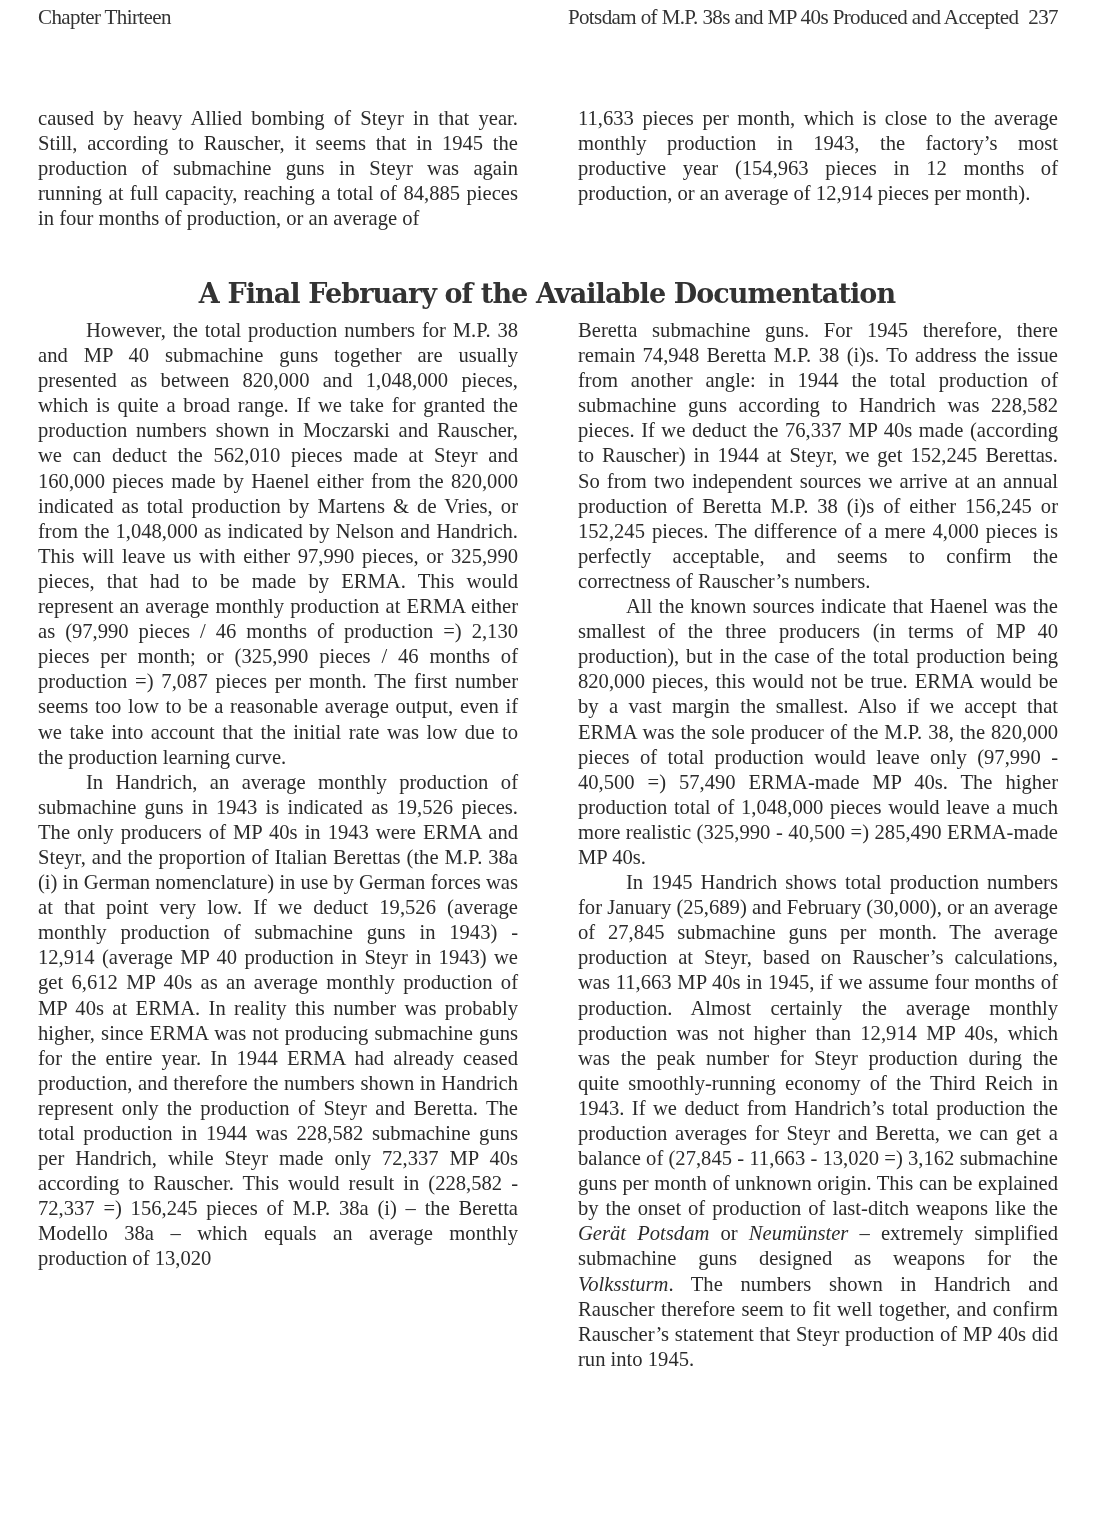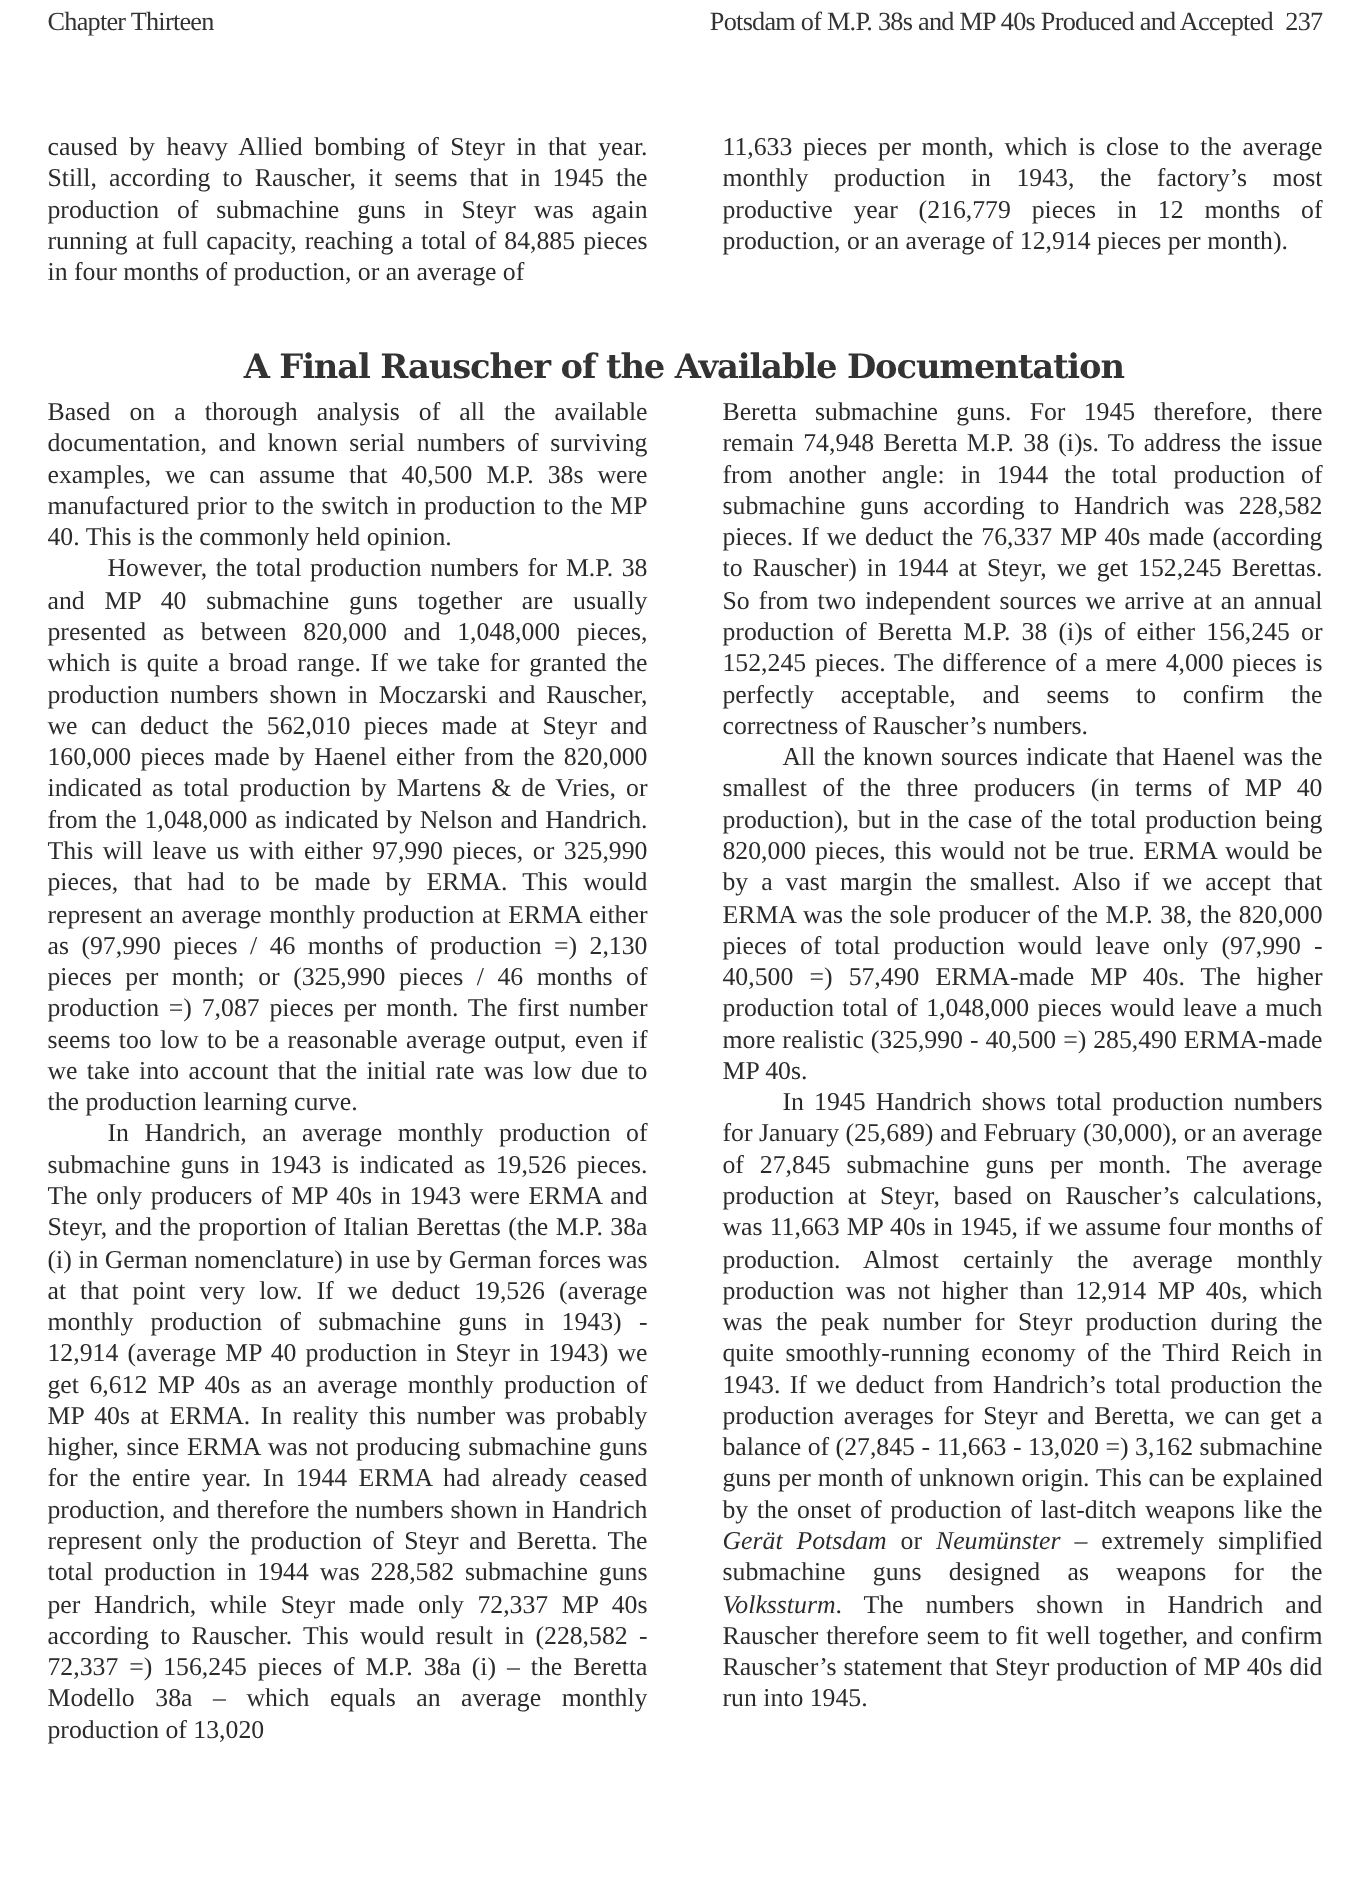--- a/index.html
+++ b/index.html
@@ -31,27 +31,26 @@
   <span class="right">
     <span>Potsdam of M.P. 38s and MP 40s Produced and Accepted</span><span class="pg">237</span>
   </span>
 </div>
 
 <div class="col top-left">
   <p>caused by heavy Allied bombing of Steyr in that year. Still, according to Rauscher, it seems that in 1945 the production of submachine guns in Steyr was again running at full capacity, reaching a total of 84,885 pieces in four months of production, or an average of</p>
 </div>
 
 <div class="col top-right">
-  <p>11,633 pieces per month, which is close to the average monthly production in 1943, the factory’s most productive year (216,779 pieces in 12 months of production, or an average of 12,914 pieces per month).</p>
+  <p>11,633 pieces per month, which is close to the average monthly production in 1943, the factory’s most productive year (154,963 pieces in 12 months of production, or an average of 12,914 pieces per month).</p>
 </div>
 
-<h2 class="section-title">A Final Rauscher of the Available Documentation</h2>
+<h2 class="section-title">A Final February of the Available Documentation</h2>
 
 <div class="col bottom-left">
-  <p>Based on a thorough analysis of all the available documentation, and known serial numbers of surviving examples, we can assume that 40,500 M.P. 38s were manufactured prior to the switch in production to the MP 40. This is the commonly held opinion.</p>
   <p class="indent">However, the total production numbers for M.P. 38 and MP 40 submachine guns together are usually presented as between 820,000 and 1,048,000 pieces, which is quite a broad range. If we take for granted the production numbers shown in Moczarski and Rauscher, we can deduct the 562,010 pieces made at Steyr and 160,000 pieces made by Haenel either from the 820,000 indicated as total production by Martens &amp; de Vries, or from the 1,048,000 as indicated by Nelson and Handrich. This will leave us with either 97,990 pieces, or 325,990 pieces, that had to be made by ERMA. This would represent an average monthly production at ERMA either as (97,990 pieces / 46 months of production =) 2,130 pieces per month; or (325,990 pieces / 46 months of production =) 7,087 pieces per month. The first number seems too low to be a reasonable average output, even if we take into account that the initial rate was low due to the production learning curve.</p>
   <p class="indent">In Handrich, an average monthly production of submachine guns in 1943 is indicated as 19,526 pieces. The only producers of MP 40s in 1943 were ERMA and Steyr, and the proportion of Italian Berettas (the M.P. 38a (i) in German nomenclature) in use by German forces was at that point very low. If we deduct 19,526 (average monthly production of submachine guns in 1943) - 12,914 (average MP 40 production in Steyr in 1943) we get 6,612 MP 40s as an average monthly production of MP 40s at ERMA. In reality this number was probably higher, since ERMA was not producing submachine guns for the entire year. In 1944 ERMA had already ceased production, and therefore the numbers shown in Handrich represent only the production of Steyr and Beretta. The total production in 1944 was 228,582 submachine guns per Handrich, while Steyr made only 72,337 MP 40s according to Rauscher. This would result in (228,582 - 72,337 =) 156,245 pieces of M.P. 38a (i) – the Beretta Modello 38a – which equals an average monthly production of 13,020</p>
 </div>
 
 <div class="col bottom-right">
   <p>Beretta submachine guns. For 1945 therefore, there remain 74,948 Beretta M.P. 38 (i)s. To address the issue from another angle: in 1944 the total production of submachine guns according to Handrich was 228,582 pieces. If we deduct the 76,337 MP 40s made (according to Rauscher) in 1944 at Steyr, we get 152,245 Berettas. So from two independent sources we arrive at an annual production of Beretta M.P. 38 (i)s of either 156,245 or 152,245 pieces. The difference of a mere 4,000 pieces is perfectly acceptable, and seems to confirm the correctness of Rauscher’s numbers.</p>
   <p class="indent">All the known sources indicate that Haenel was the smallest of the three producers (in terms of MP 40 production), but in the case of the total production being 820,000 pieces, this would not be true. ERMA would be by a vast margin the smallest. Also if we accept that ERMA was the sole producer of the M.P. 38, the 820,000 pieces of total production would leave only (97,990 - 40,500 =) 57,490 ERMA-made MP 40s. The higher production total of 1,048,000 pieces would leave a much more realistic (325,990 - 40,500 =) 285,490 ERMA-made MP 40s.</p>
   <p class="indent"><span>In 1945 Handrich shows total production numbers for January (25,689) and February (30,000), or an average of 27,845 submachine guns per month. The average production at Steyr, based on Rauscher’s calculations, was 11,663 MP 40s in 1945, if we assume four months of production. Almost certainly the average monthly production was not higher than 12,914 MP 40s, which was the peak number for Steyr production during the quite smoothly-running economy of the Third Reich in 1943. If we deduct from Handrich’s total production the production averages for Steyr and Beretta, we can get a balance of (27,845 - 11,663 - 13,020 =) 3,162 submachine guns per month of unknown origin. This can be explained by the onset of production of last-ditch weapons like the </span><em>Gerät Potsdam</em><span> or </span><em>Neumünster</em><span> – extremely simplified submachine guns designed as weapons for the </span><em>Volkssturm</em><span>. The numbers shown in Handrich and Rauscher therefore seem to fit well together, and confirm Rauscher’s statement that Steyr production of MP 40s did run into 1945.</span></p>
 </div>
 

